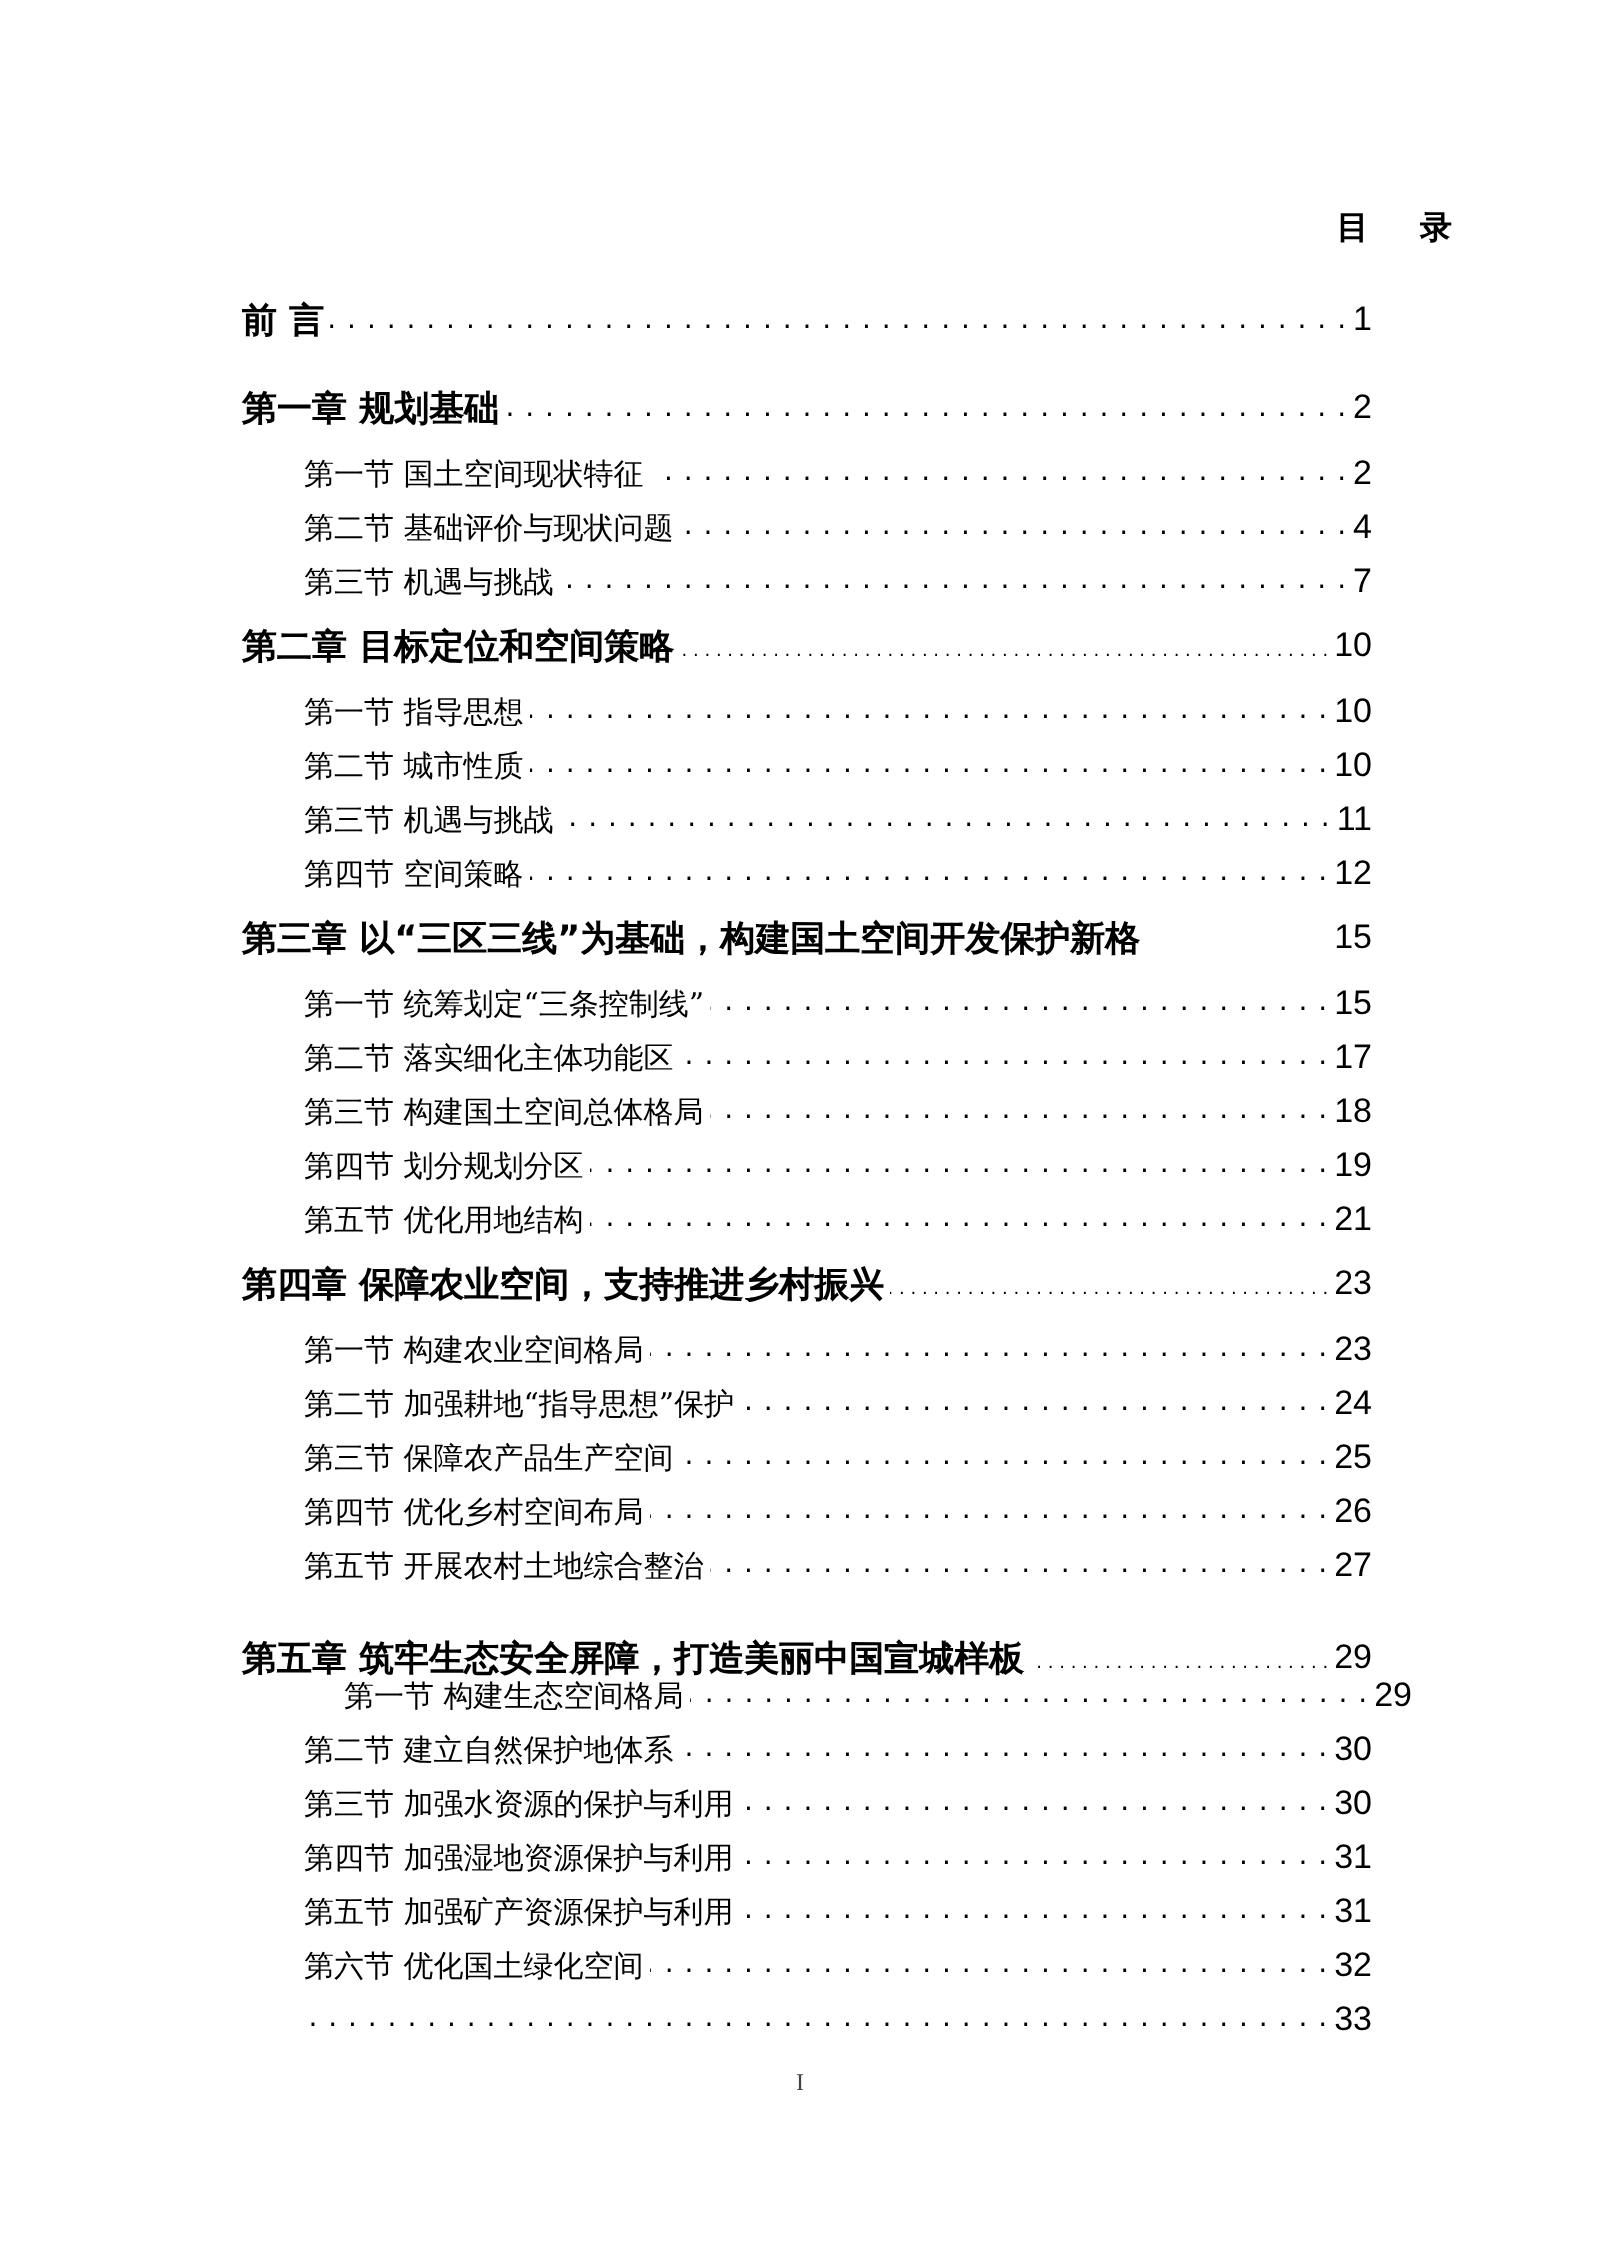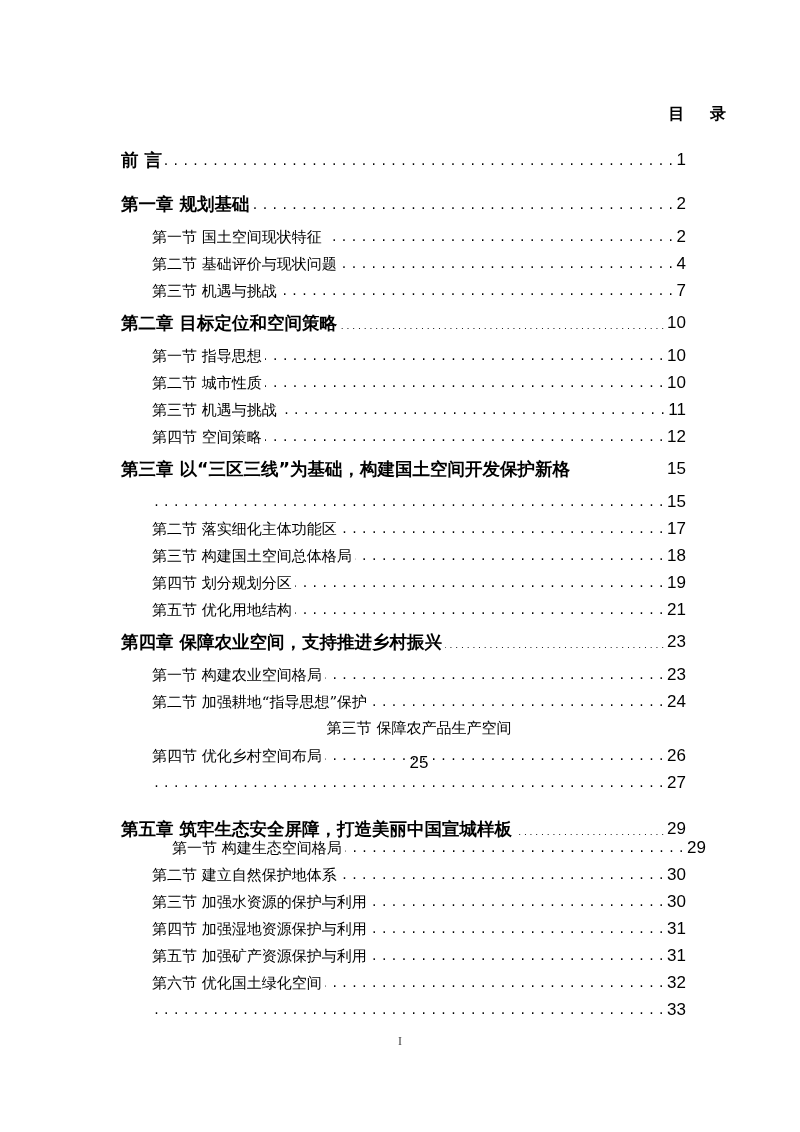--- a/index.html
+++ b/index.html
@@ -82,20 +82,21 @@
       <span class="label">第四节 空间策略</span>
       <span class="leader"></span>
       <span class="page">12</span>
     </div>
     <div class="row chapter" style="top: 457px;">
       <span class="label">第三章 以“三区三线”为基础，构建国土空间开发保护新格</span>
       <span class="leader" style="visibility: hidden; margin: 0px 2px;"></span>
       <span class="page">15</span>
     </div>
     <div class="row section" style="top: 492px;">
+      <span class="label">第一节 统筹划定“三条控制线”</span>
       <span class="leader"></span>
       <span class="page">15</span>
     </div>
     <div class="row section" style="top: 519px;">
       <span class="label">第二节 落实细化主体功能区</span>
       <span class="leader"></span>
       <span class="page">17</span>
     </div>
     <div class="row section" style="top: 546px;">
       <span class="label">第三节 构建国土空间总体格局</span>
@@ -120,31 +121,32 @@
     <div class="row section" style="top: 665px;">
       <span class="label">第一节 构建农业空间格局</span>
       <span class="leader"></span>
       <span class="page">23</span>
     </div>
     <div class="row section" style="top: 692px;">
       <span class="label">第二节 加强耕地“指导思想”保护</span>
       <span class="leader"></span>
       <span class="page">24</span>
     </div>
-    <div class="row section" style="top: 719px; flex-direction: column;">
+    <div class="row section" style="top: 719px;">
       <span class="label">第三节 保障农产品生产空间</span>
       <span class="leader"></span>
       <span class="page">25</span>
     </div>
     <div class="row section" style="top: 746px;">
       <span class="label">第四节 优化乡村空间布局</span>
       <span class="leader"></span>
       <span class="page">26</span>
     </div>
     <div class="row section" style="top: 773px;">
+      <span class="label">第五节 开展农村土地综合整治</span>
       <span class="leader"></span>
       <span class="page">27</span>
     </div>
     <div class="row chapter" style="top: 803px; margin-top: 14px;">
       <span class="label">第五章 筑牢生态安全屏障，打造美丽中国宣城样板</span>
       <span class="leader fine"></span>
       <span class="page">29</span>
     </div>
     <div class="row section" style="top: 838px; margin-left: 20px;">
       <span class="label">第一节 构建生态空间格局</span>

